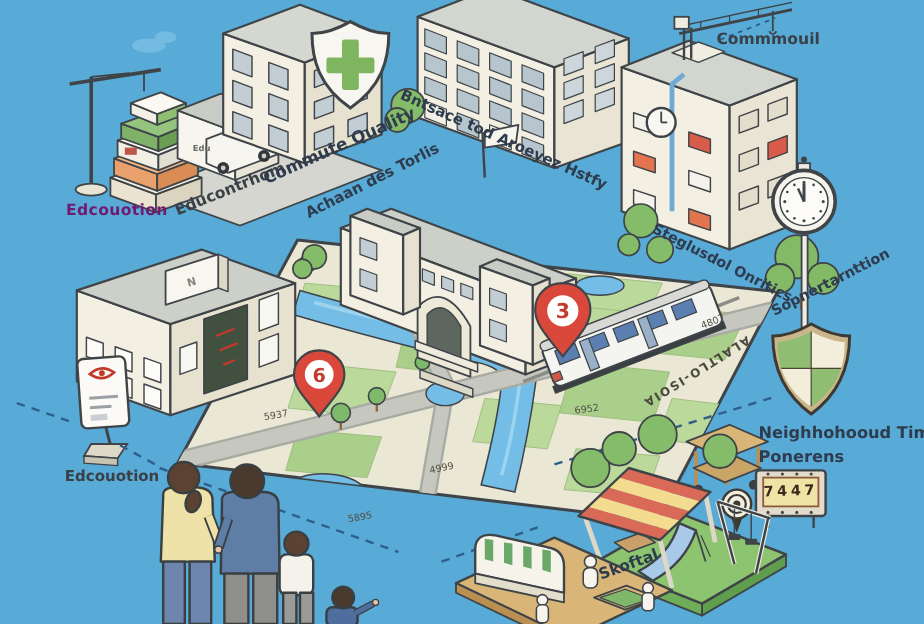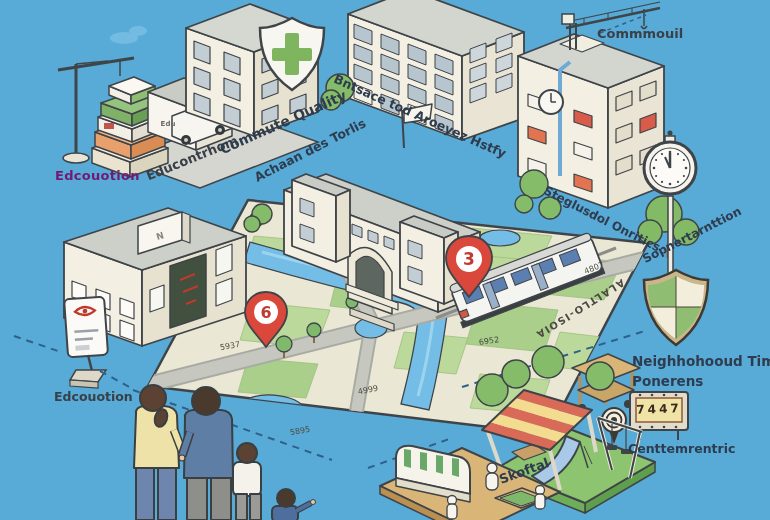--- a/index.html
+++ b/index.html
@@ -504,21 +504,20 @@
 <div class="lbl ctr" style="left:310px;top:150px;transform:translate(-50%,-50%) rotate(-27deg);font-size:12.5px;">Achaan des Torlis</div>
 <div class="lbl ctr" style="left:420px;top:116px;transform:translate(-50%,-50%) rotate(24deg);font-size:12.5px;">Bntsace tod Aroeyez Hstfy</div>
 <div class="lbl" style="left:597px;top:26px;font-size:13px;color:#3A4048;">Commmouil</div>
 <div class="lbl ctr" style="left:602px;top:219px;transform:translate(-50%,-50%) rotate(27deg);font-size:12px;">Steglusdol Onritics</div>
 <div class="lbl ctr" style="left:692px;top:235px;transform:translate(-50%,-50%) rotate(-27deg);font-size:12px;">Sopnertarnttion</div>
 <div class="lbl cap2" style="left:632px;top:352px;font-size:13.5px;">
   <div>Neighhohooud Time</div>
   <div>Ponerens</div>
 </div>
 <div class="lbl cap2" style="left:628px;top:440px;font-size:12.5px;">
-  <div>Centtemrentric</div>
 </div>
 <div class="lbl ctr" style="left:524px;top:471px;transform:translate(-50%,-50%) rotate(-20deg);font-size:13px;">Skoftal</div>
 <div class="lbl" style="left:54px;top:389px;font-size:12.5px;color:#3A4048;">Edcouotion</div>
 <div class="lbl ctr" style="left:160px;top:236px;transform:translate(-50%,-50%) rotate(-16deg);font-size:9px;color:#8A8578;">N</div>
 <div class="lbl ctr" style="left:168px;top:124px;transform:translate(-50%,-50%);font-size:7px;color:#6A6A64;">Edu</div>
 <div class="lbl ctr" style="left:659px;top:409px;transform:translate(-50%,-50%) rotate(-2deg);font-size:12px;letter-spacing:3px;color:#3A2A1E;">7447</div>
 
 <div class="mapnum ctr" style="left:230px;top:346px;transform:translate(-50%,-50%) rotate(-10deg);">5937</div>
 <div class="mapnum ctr" style="left:368px;top:390px;transform:translate(-50%,-50%) rotate(-12deg);">4999</div>
 <div class="mapnum ctr" style="left:300px;top:431px;transform:translate(-50%,-50%) rotate(-10deg);">5895</div>

